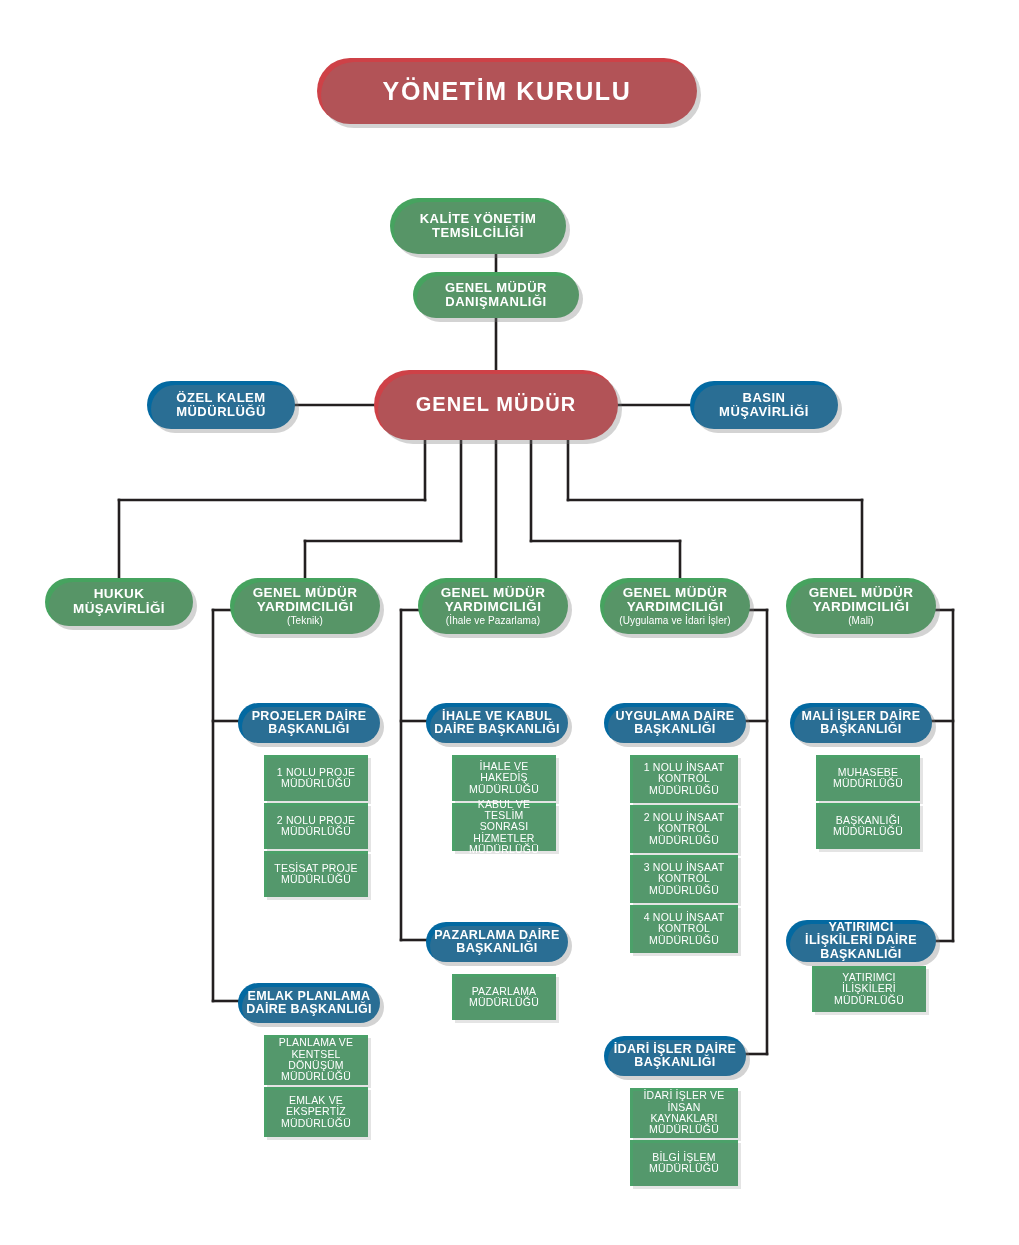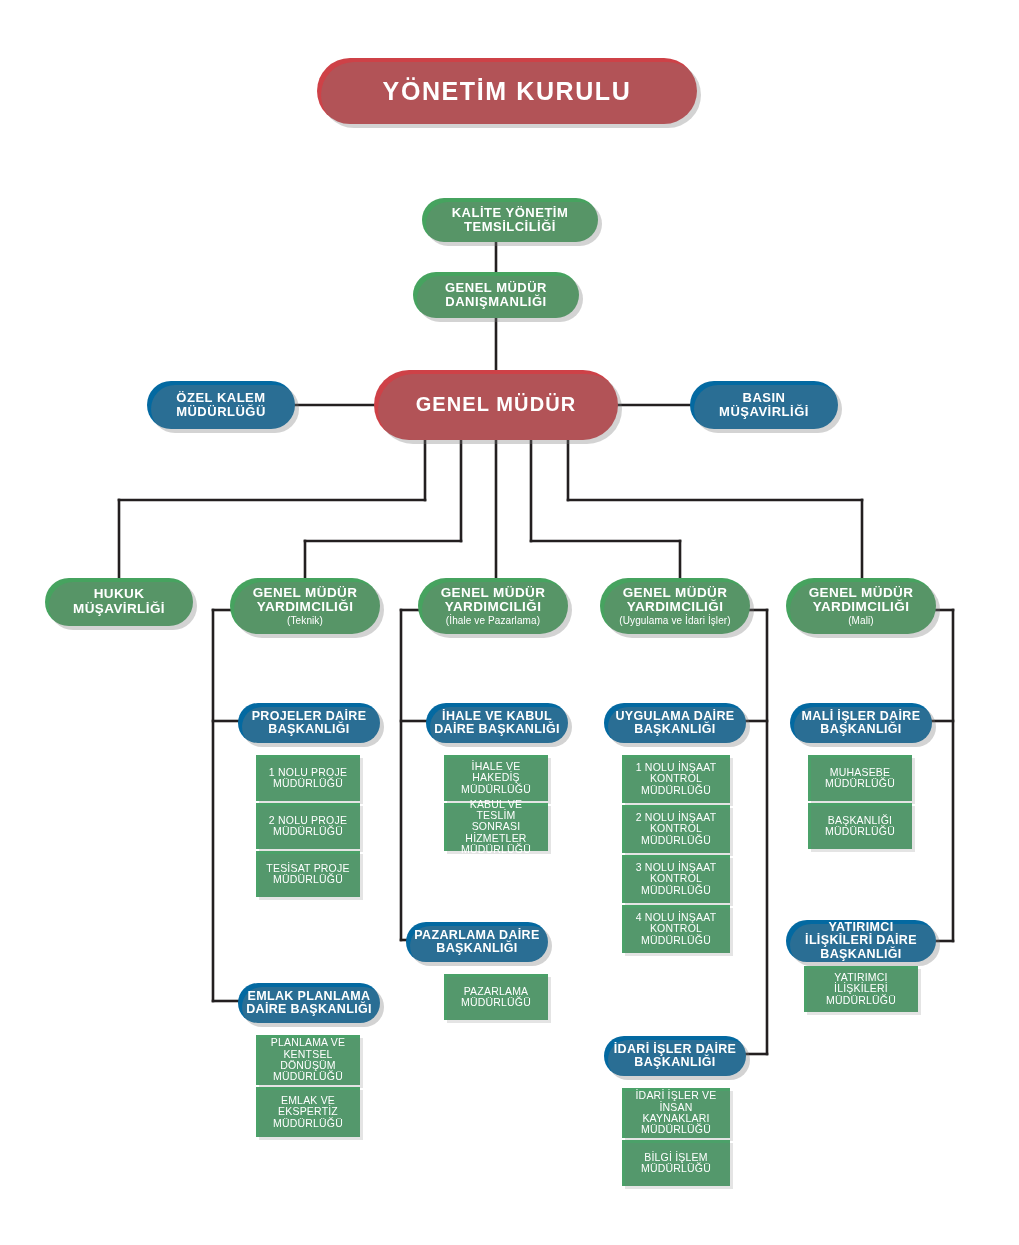--- a/index.html
+++ b/index.html
@@ -31,21 +31,21 @@
   .green { background: #46a35f; }
   .blue  { background: #0369a1; }
   .leaf  { background: #4ba169; }
 
   .t-board   { font-size: 25px; font-weight: bold; letter-spacing: 1.6px; }
   .t-gm      { font-size: 20px; font-weight: bold; letter-spacing: 1.1px; }
   .t-side    { font-size: 13px; font-weight: bold; letter-spacing: 0.5px; }
   .t-gmy     { font-size: 13.5px; font-weight: bold; letter-spacing: 0.4px; justify-content: center; }
   .t-gmy .sub{ display:block; font-size: 10px; font-weight: normal; letter-spacing: 0.1px; margin-top:1px;}
   .t-dept    { font-size: 12.5px; font-weight: bold; letter-spacing: 0.35px; }
-  .t-leaf    { font-size: 10.5px; font-weight: normal; letter-spacing: 0.2px; }
+  .t-leaf    { font-size: 10.5px; font-weight: normal; letter-spacing: 0.2px; margin-left: 8px; }
   .inner { padding: 0 8px; }
 </style>
 </head>
 <body>
 
 <div id="chart">
 
   <svg id="wires" viewBox="0 0 1019 1245" xmlns="http://www.w3.org/2000/svg">
     <g stroke="#231f20" stroke-width="2.6" fill="none" stroke-linecap="square">
 
@@ -93,21 +93,21 @@
       <line x1="953" y1="610" x2="953" y2="941"></line>
       <line x1="953" y1="721" x2="932" y2="721"></line>
       <line x1="953" y1="941" x2="932" y2="941"></line>
     </g>
   </svg>
 
   <div class="node pill red t-board" style="left:317px; top:58px; width:380px; height:66px;">
     <span class="inner">YÖNETİM KURULU</span>
   </div>
 
-  <div class="node pill green t-side" style="left:422px; top:198px; width:176px; height:44px;">
+  <div class="node pill green t-side" style="left:390px; top:198px; width:176px; height:56px;">
     <span class="inner">KALİTE YÖNETİM TEMSİLCİLİĞİ</span>
   </div>
 
   <div class="node pill green t-side" style="left:413px; top:272px; width:166px; height:46px;">
     <span class="inner">GENEL MÜDÜR DANIŞMANLIĞI</span>
   </div>
 
   <div class="node pill red t-gm" style="left:374px; top:370px; width:244px; height:70px;">
     <span class="inner">GENEL MÜDÜR</span>
   </div>
@@ -164,21 +164,21 @@
   <div class="node pill blue t-dept" style="left:426px; top:703px; width:142px; height:40px;">
     <span class="inner">İHALE VE KABUL DAİRE BAŞKANLIĞI</span>
   </div>
   <div class="node rect leaf t-leaf" style="left:444px; top:755px; width:104px; height:46px;">
     <span class="inner">İHALE VE HAKEDİŞ MÜDÜRLÜĞÜ</span>
   </div>
   <div class="node rect leaf t-leaf" style="left:444px; top:803px; width:104px; height:48px;">
     <span class="inner">KABUL VE TESLİM SONRASI HİZMETLER MÜDÜRLÜĞÜ</span>
   </div>
 
-  <div class="node pill blue t-dept" style="left:406px; top:922px; width:142px; height:40px;">
+  <div class="node pill blue t-dept" style="left:426px; top:922px; width:142px; height:40px;">
     <span class="inner">PAZARLAMA DAİRE BAŞKANLIĞI</span>
   </div>
   <div class="node rect leaf t-leaf" style="left:444px; top:974px; width:104px; height:46px;">
     <span class="inner">PAZARLAMA MÜDÜRLÜĞÜ</span>
   </div>
 
   <div class="node pill green t-gmy" style="left:600px; top:578px; width:150px; height:56px;">
     <span class="inner">
       <span>GENEL MÜDÜR YARDIMCILIĞI</span>
       <span class="sub">(Uygulama ve İdari İşler)</span>

